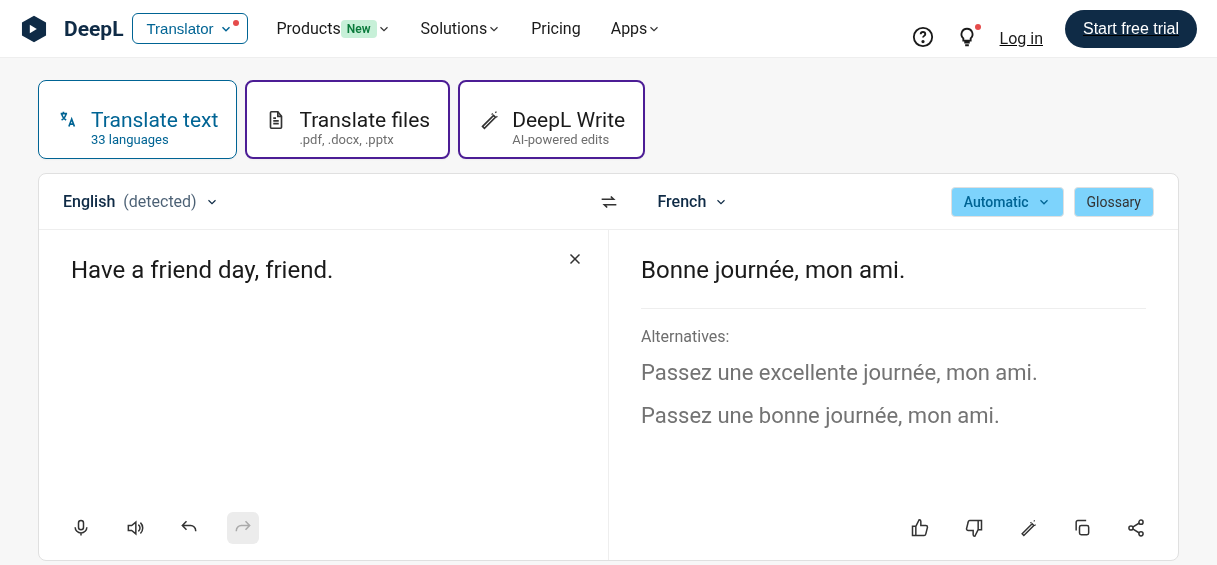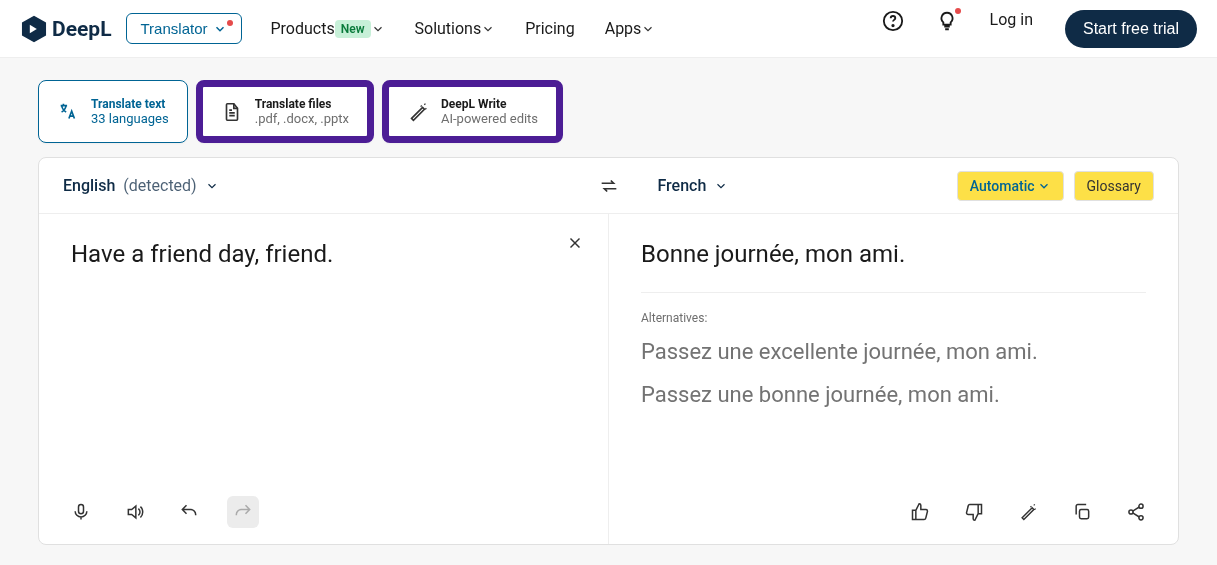--- a/index.html
+++ b/index.html
@@ -1,65 +1,65 @@
 <!DOCTYPE html>
 <html><head>
 <meta charset="utf-8">
 <style>
 * { margin: 0; padding: 0; box-sizing: border-box; }
 body { font-family: -apple-system, BlinkMacSystemFont, "Segoe UI", Roboto, Arial, sans-serif; background: #f7f7f7; width: 1217px; height: 565px; overflow: hidden; }
 
 
 .header { background: #fff; height: 58px; display: flex; align-items: center; padding: 0 20px; border-bottom: 1px solid #eee; }
-.logo-wrap { display: flex; align-items: center; gap: 4px; margin-right: 14px; }
+.logo-wrap { display: flex; align-items: center; gap: 16px; margin-right: 8px; }
 .logo-icon { width: 28px; height: 28px; }
 .logo-text { font-weight: 700; font-size: 21px; color: #0f2b46; }
 .translator-btn { display: flex; align-items: center; gap: 6px; border: 1px solid #006494; color: #006494; background:#fff; border-radius: 6px; padding: 6px 14px; font-size: 15px; font-weight: 500; position: relative; margin-right: 28px; cursor: pointer; }
 .translator-btn .dot { position:absolute; top:6px; right:8px; width:6px; height:6px; background:#e54b4b; border-radius:50%; }
 .nav { display:flex; align-items:center; gap:30px; }
 .nav-item { display:flex; align-items:center; color:#1a1a1a; font-size:16px; cursor:pointer; }
 .badge-new { background:#c7f0d8; color:#0a7a3b; font-size:12px; font-weight:600; padding:2px 6px; border-radius:4px; }
-.header-right { margin-left:auto; display:flex; align-items:flex-start; gap:32px; }
+.header-right { margin-left:auto; display:flex; align-items:flex-end; gap:22px;text-decoration:underline; }
 .icon-btn { cursor:pointer; position:relative; }
 .icon-btn .dot { position:absolute; top:-2px; right:-3px; width:6px; height:6px; background:#e54b4b; border-radius:50%; }
 .login { font-size:16px; color:#1a1a1a; cursor:pointer; }
 .trial-btn { background:#0f2b46; color:#fff; font-size:16px; font-weight:500; padding:10px 18px; border-radius:999px; border:none; cursor:pointer; }
 
 
 .tabs-row { display:flex; gap:8px; padding:22px 38px 14px; }
-.tab-card { display:flex; align-items:center; gap:12px; border:7px solid #4c1d95; background:#fff; border-radius:8px; padding:10px 18px; cursor:pointer; box-shadow:0 1px 2px rgba(0,0,0,0.04); }
+.tab-card { display:flex; align-items:center; gap:12px; border:2px solid #4c1d95; background:#fff; border-radius:8px; padding:10px 18px; cursor:pointer; box-shadow:0 1px 2px rgba(0,0,0,0.04); }
 .tab-card.active { border:1px solid #006494; }
 .tab-card.active .tab-title { color:#006494; }
-.tab-title { font-size:12px; font-weight:700; color:#1a1a1a; }
+.tab-title { font-size:21px; font-weight:400; color:#1a1a1a;margin-top:16px; }
 .tab-sub { font-size:13px; color:#6e6e6e; }
 .tab-card.active .tab-sub { color:#006494; }
 .tab-icon { width:22px; height:22px; flex-shrink:0; }
 
 
 .panel { margin:0 38px; background:#fff; border:1px solid #e0e0e0; border-radius:8px; overflow:hidden; }
 .lang-bar { display:flex; align-items:stretch; height:56px; border-bottom:1px solid #eee;justify-content:space-between; }
 .lang-left, .lang-right { flex:1; display:flex; align-items:center; padding:0 24px; }
 .lang-left { justify-content:flex-start; }
 .lang-right { justify-content:space-between; }
 .lang-btn { display:flex; align-items:center; gap:8px; color:#0f2b46; font-size:16px; font-weight:500; cursor:pointer; }
 .lang-detected { color:#0f2b46; font-weight:400; opacity:0.75; }
 .swap { width:50px; display:flex; align-items:center; justify-content:center; cursor:pointer; }
 .right-ctrls { display:flex; gap:10px; align-items:center; }
-.auto-btn, .glossary-btn { border:1px solid #e0e0e0; background:#fde047; padding:6px 12px; border-radius:4px; font-size:14px; cursor:pointer; display:flex; align-items:center; gap:2px; }
+.auto-btn, .glossary-btn { border:1px solid #e0e0e0; background:#7dd3fc; padding:6px 12px; border-radius:4px; font-size:14px; cursor:pointer; display:flex; align-items:center; gap:8px; }
 .auto-btn { color:#006494; font-weight:500; }
 .glossary-btn { color:#333; }
 
 .body-row { display:flex; min-height:330px; }
 .col { flex:1; padding:24px 32px; position:relative; }
 .col.left { border-right:1px solid #eee; }
 .src-text { font-size:24px; color:#1a1a1a; line-height:1.35; outline:none; border:none; width:95%; resize:none; font-family:inherit; min-height:200px; }
 .clear-x { position:absolute; top:20px; right:24px; cursor:pointer; color:#333; }
 .tgt-text { font-size:24px; color:#1a1a1a; line-height:1.35; }
 .divider { border-top:1px solid #eee; margin:22px 0 18px; }
-.alt-label { color:#6e6e6e; font-size:12px; margin-bottom:14px; }
+.alt-label { color:#6e6e6e; font-size:16px; margin-bottom:14px; }
 .alt-item { font-size:22px; color:#737373; margin-bottom:18px; cursor:pointer; }
 
 .toolbar { position:absolute; bottom:16px; left:26px; display:flex; gap:22px; align-items:center; }
 .toolbar-right { position:absolute; bottom:16px; right:26px; display:flex; gap:22px; align-items:center; }
 .tool-btn { cursor:pointer; color:#333; padding:6px; border-radius:6px; }
 .tool-btn.disabled { background:#ececec; color:#aaa; cursor:default; }
 
 svg { display:block; }
 .chev { width:14px; height:14px; }
 </style>

